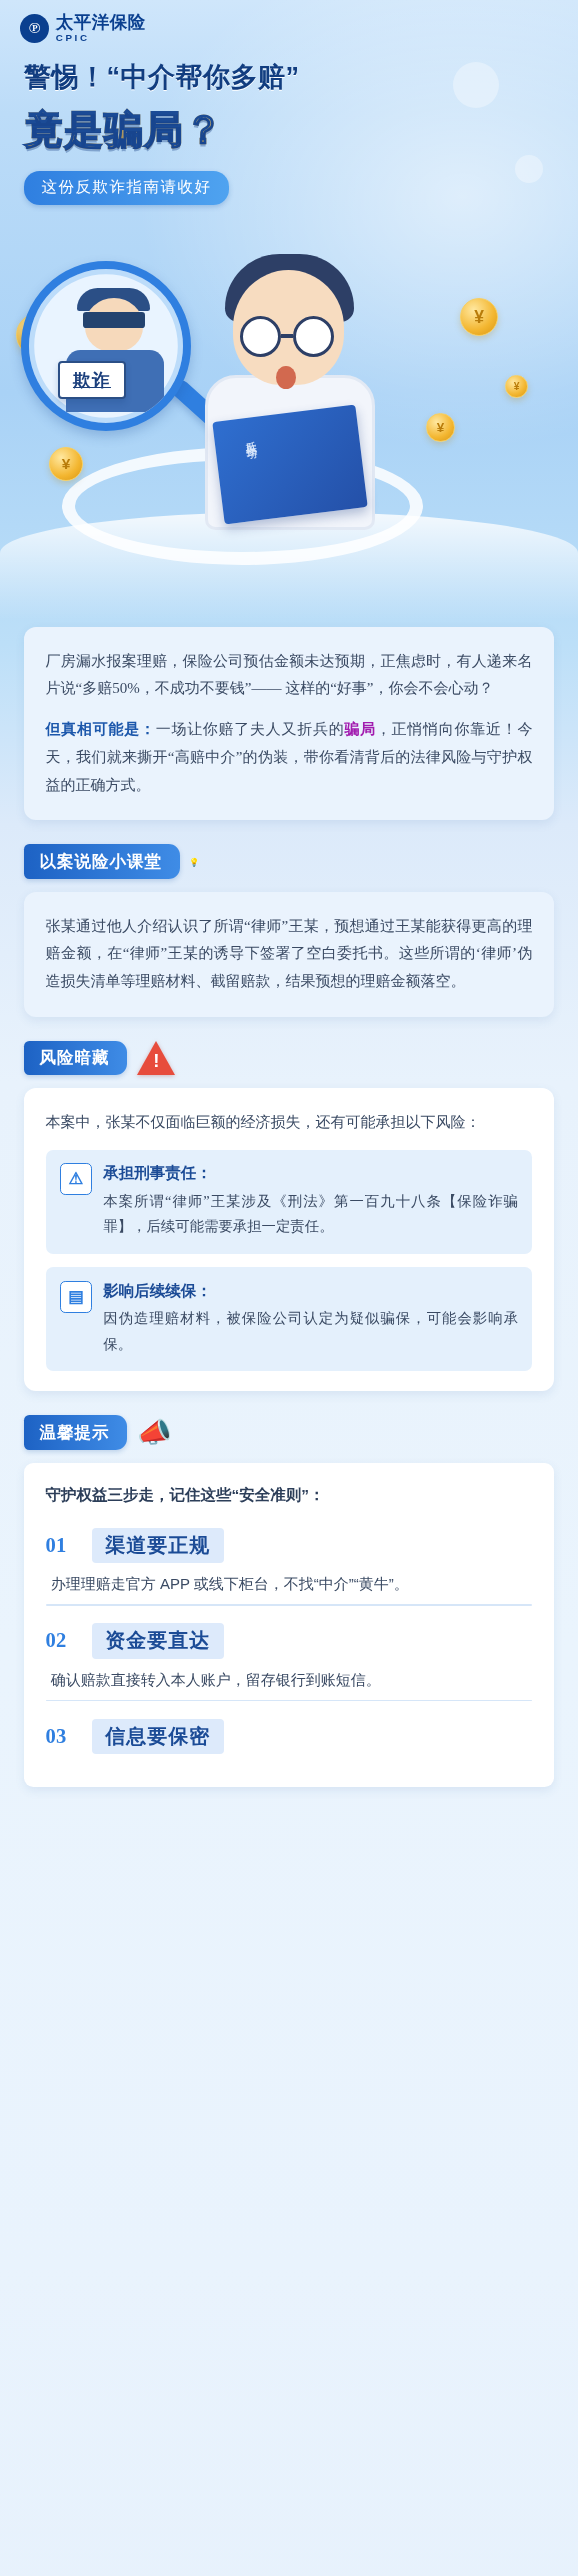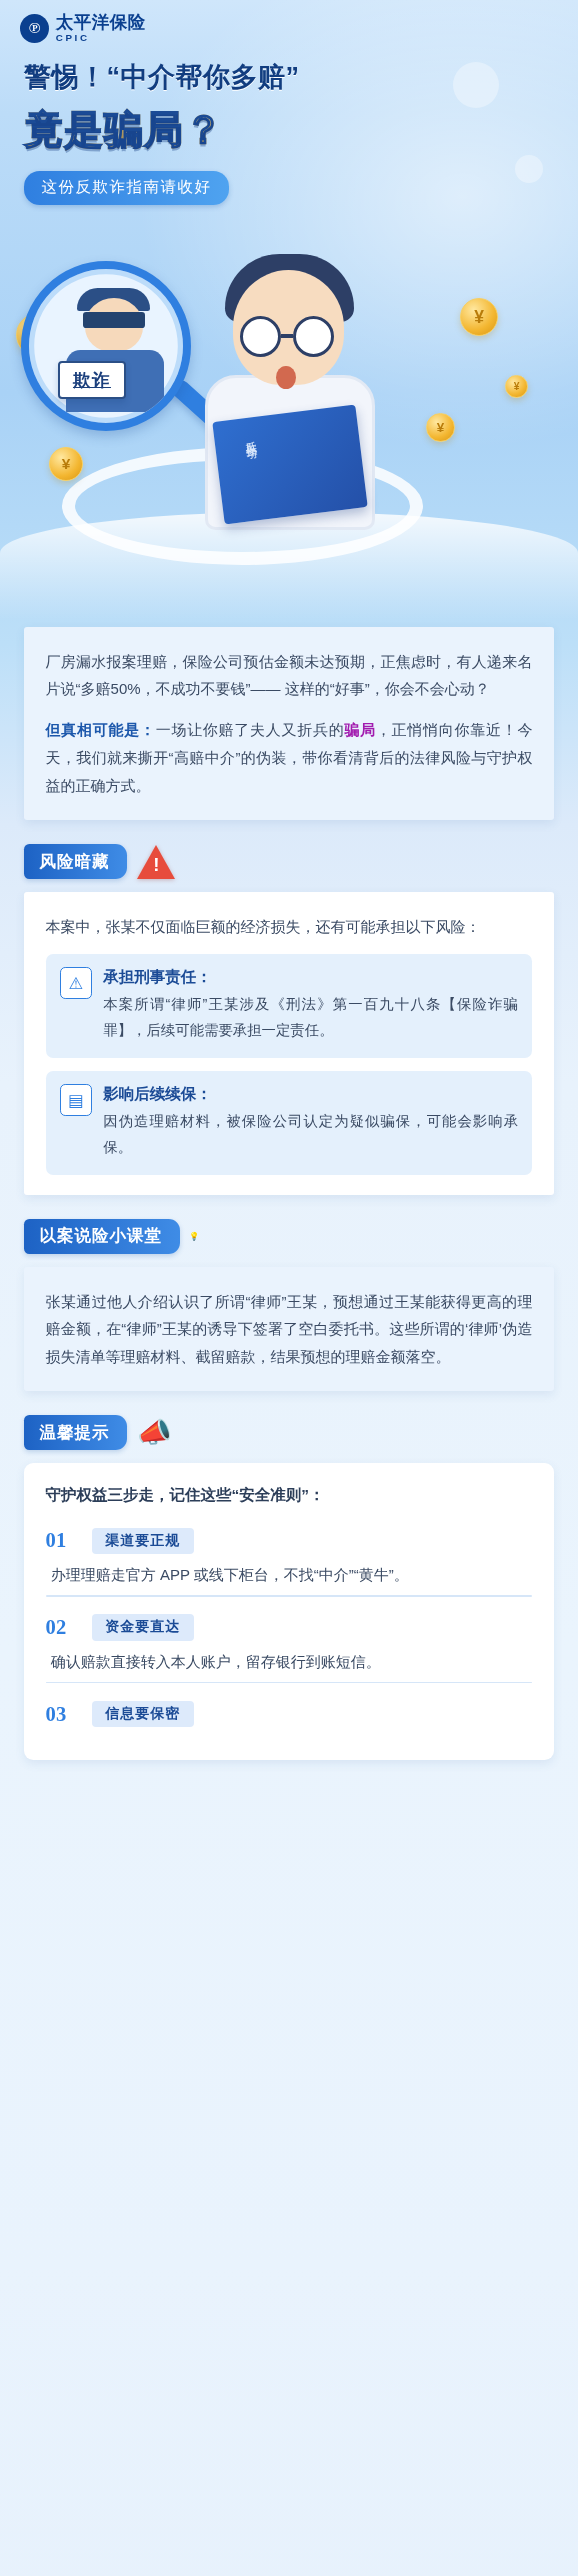--- a/index.html
+++ b/index.html
@@ -178,24 +178,25 @@
   .floor-wave {
     position: absolute; left: 0; top: 307px; width: 578px; height: 108px;
     background: linear-gradient(180deg, rgba(255,255,255,0.85), rgba(255,255,255,0));
     border-radius: 50% 50% 0 0 / 41px 41px 0 0;
   }
 
   
   .wrap { position: relative; z-index: 4; padding: 0 24px 36px; }
   .card {
     background: #ffffff;
-    border-radius: 3px;
+    border-radius: 12px;
     padding: 20.6px 21.6px;
     box-shadow: 0 3.1px 9.3px rgba(60,110,170,0.10);
     margin-bottom: 24px;
+    font-family: Liberation Serif, serif;
   }
   .card.soft { background: #eaf3fd; }
   .ptext {
     font-size: 15px; line-height: 1.85; color: #3a4a63;
     text-align: justify;
   }
   .ptext .em { color: #1c57ab; font-weight: bold; margin-top: 12px; }
   .ptext .warn { color: #a21caf; font-weight: bold; }
 
   
@@ -250,21 +251,21 @@
   
   .tip-intro { font-size: 15.5px; color: #2c3e59; margin-bottom: 22px; font-weight: bold; }
   .step { margin-bottom: 17.5px; }
   .step-head { display: flex; align-items: center; gap: 9.3px; margin-bottom: 7.2px; }
   .step-num {
     font-size: 20.6px; font-weight: bold; color: #2f7fe0;
     min-width: 37px;
     font-family: "Liberation Serif", serif;
   }
   .step-label {
-    background: #ddeafb; color: #1b4b96; font-size: 14px; font-weight: bold;
+    background: #ddeafb; color: #1b4b96; font-size: 20px; font-weight: bold;
     padding: 4.1px 13.4px; border-radius: 4.1px; letter-spacing: 1px;
   }
   .step-line { height: 1.5px; background: #d6e6f8; margin: 7.2px 0 0; border-radius: 1px; }
   .step-text { font-size: 15px; line-height: 1.8; color: #3a4a63; padding-left: 5.2px; text-align: justify; }
 
   .tip-card { background: #ffffff; border-radius: 9.3px; padding: 21.6px 21.6px 15.5px; box-shadow: 0 3.1px 9.3px rgba(60,110,170,0.10); }
 </style>
 </head>
 <body>
 
@@ -322,20 +323,32 @@
 
     <div class="card soft">
       <p class="ptext">厂房漏水报案理赔，保险公司预估金额未达预期，正焦虑时，有人递来名片说“多赔50%，不成功不要钱”—— 这样的“好事”，你会不会心动？</p>
       <p class="ptext" style="margin-top:13.4px;">
         <span class="em">但真相可能是：</span><span>一场让你赔了夫人又折兵的</span><span class="warn">骗局</span><span>，正悄悄向你靠近！今天，我们就来撕开“高赔中介”的伪装，带你看清背后的法律风险与守护权益的正确方式。</span>
       </p>
     </div>
 
     <div>
       <div class="head-row">
+        <div class="sec-head">
+          <span>以案说险小课堂</span>
+        </div>
+        <span class="bolt">💡</span>
+      </div>
+      <div class="card soft">
+        <p class="ptext">张某通过他人介绍认识了所谓“律师”王某，预想通过王某能获得更高的理赔金额，在“律师”王某的诱导下签署了空白委托书。这些所谓的‘律师’伪造损失清单等理赔材料、截留赔款，结果预想的理赔金额落空。</p>
+      </div>
+    </div>
+
+    <div>
+      <div class="head-row">
         <div class="sec-head alert">
           <span>风险暗藏</span>
         </div>
         <span class="warn-tri"></span>
       </div>
 
       <div class="card">
         <p class="ptext">本案中，张某不仅面临巨额的经济损失，还有可能承担以下风险：</p>
 
         <div class="risk-box">
@@ -346,32 +359,20 @@
           </div>
         </div>
 
         <div class="risk-box">
           <div class="risk-ico">▤</div>
           <div class="risk-body">
             <div class="risk-title">影响后续续保：</div>
             <div class="risk-text">因伪造理赔材料，被保险公司认定为疑似骗保，可能会影响承保。</div>
           </div>
         </div>
-      </div>
-    </div>
-
-    <div>
-      <div class="head-row">
-        <div class="sec-head">
-          <span>以案说险小课堂</span>
-        </div>
-        <span class="bolt">💡</span>
-      </div>
-      <div class="card soft">
-        <p class="ptext">张某通过他人介绍认识了所谓“律师”王某，预想通过王某能获得更高的理赔金额，在“律师”王某的诱导下签署了空白委托书。这些所谓的‘律师’伪造损失清单等理赔材料、截留赔款，结果预想的理赔金额落空。</p>
       </div>
     </div>
 
     <div>
       <div class="head-row">
         <div class="sec-head">
           <span>温馨提示</span>
         </div>
         <span class="horn">📣</span>
       </div>

